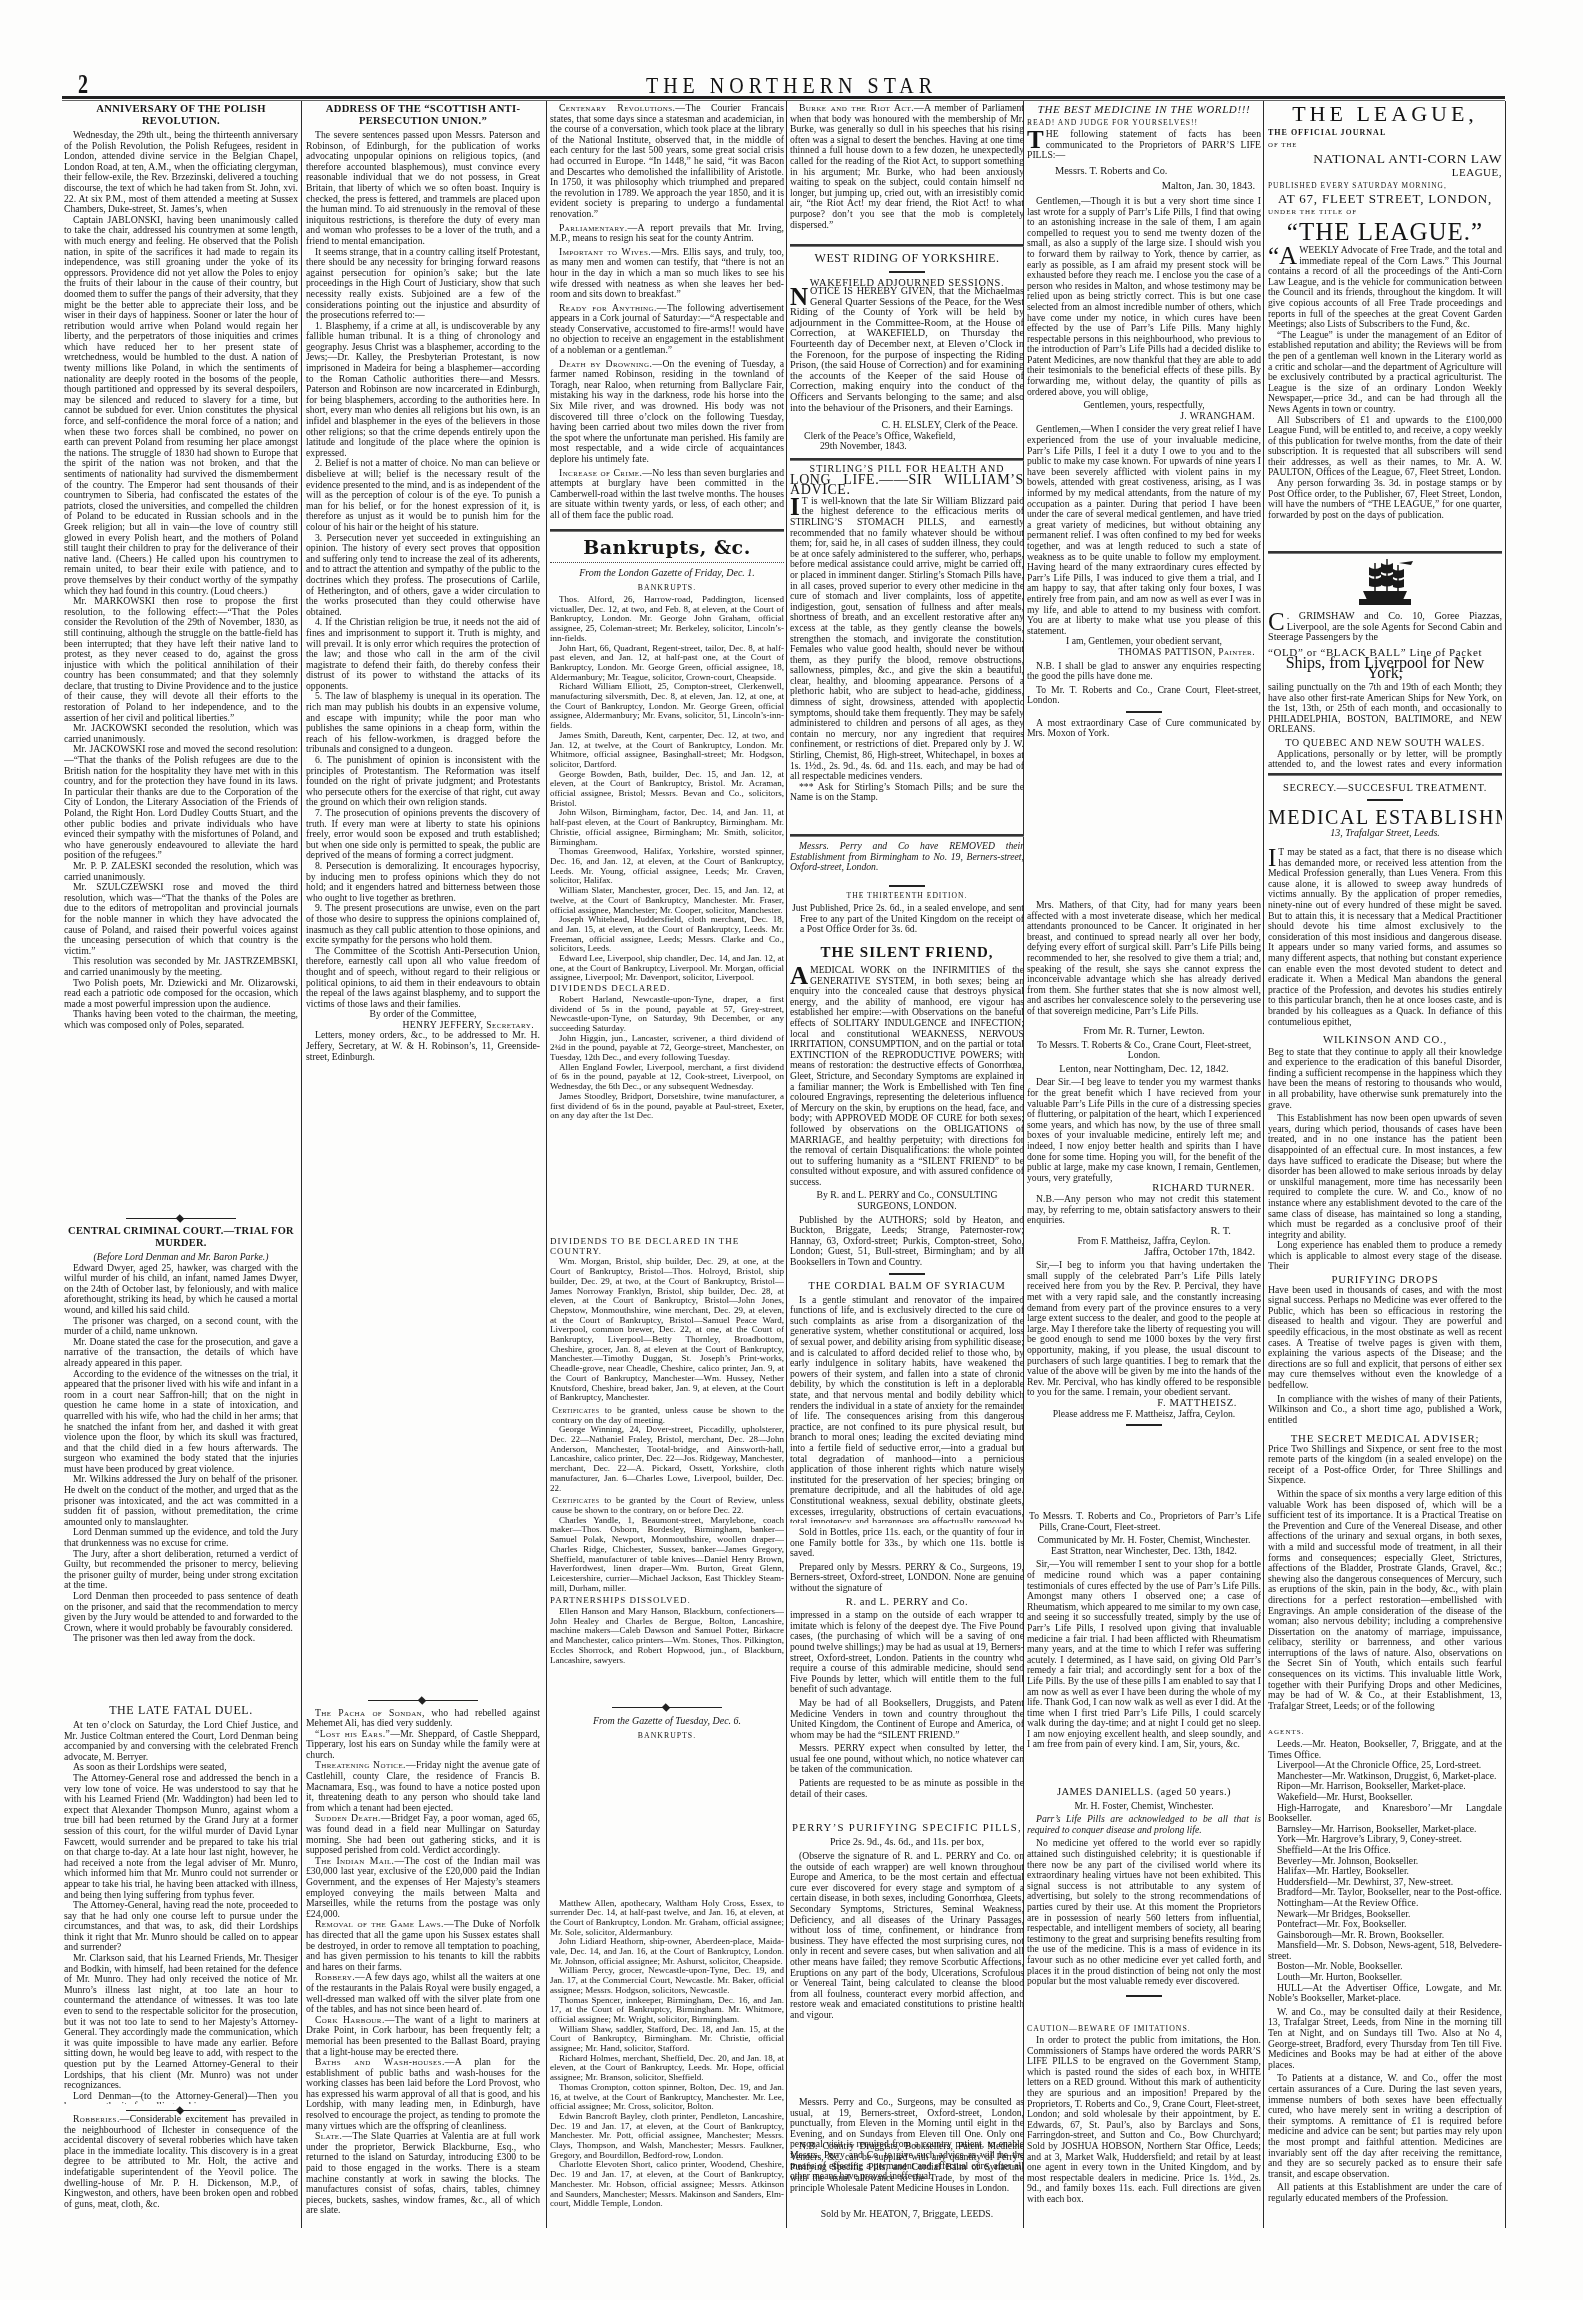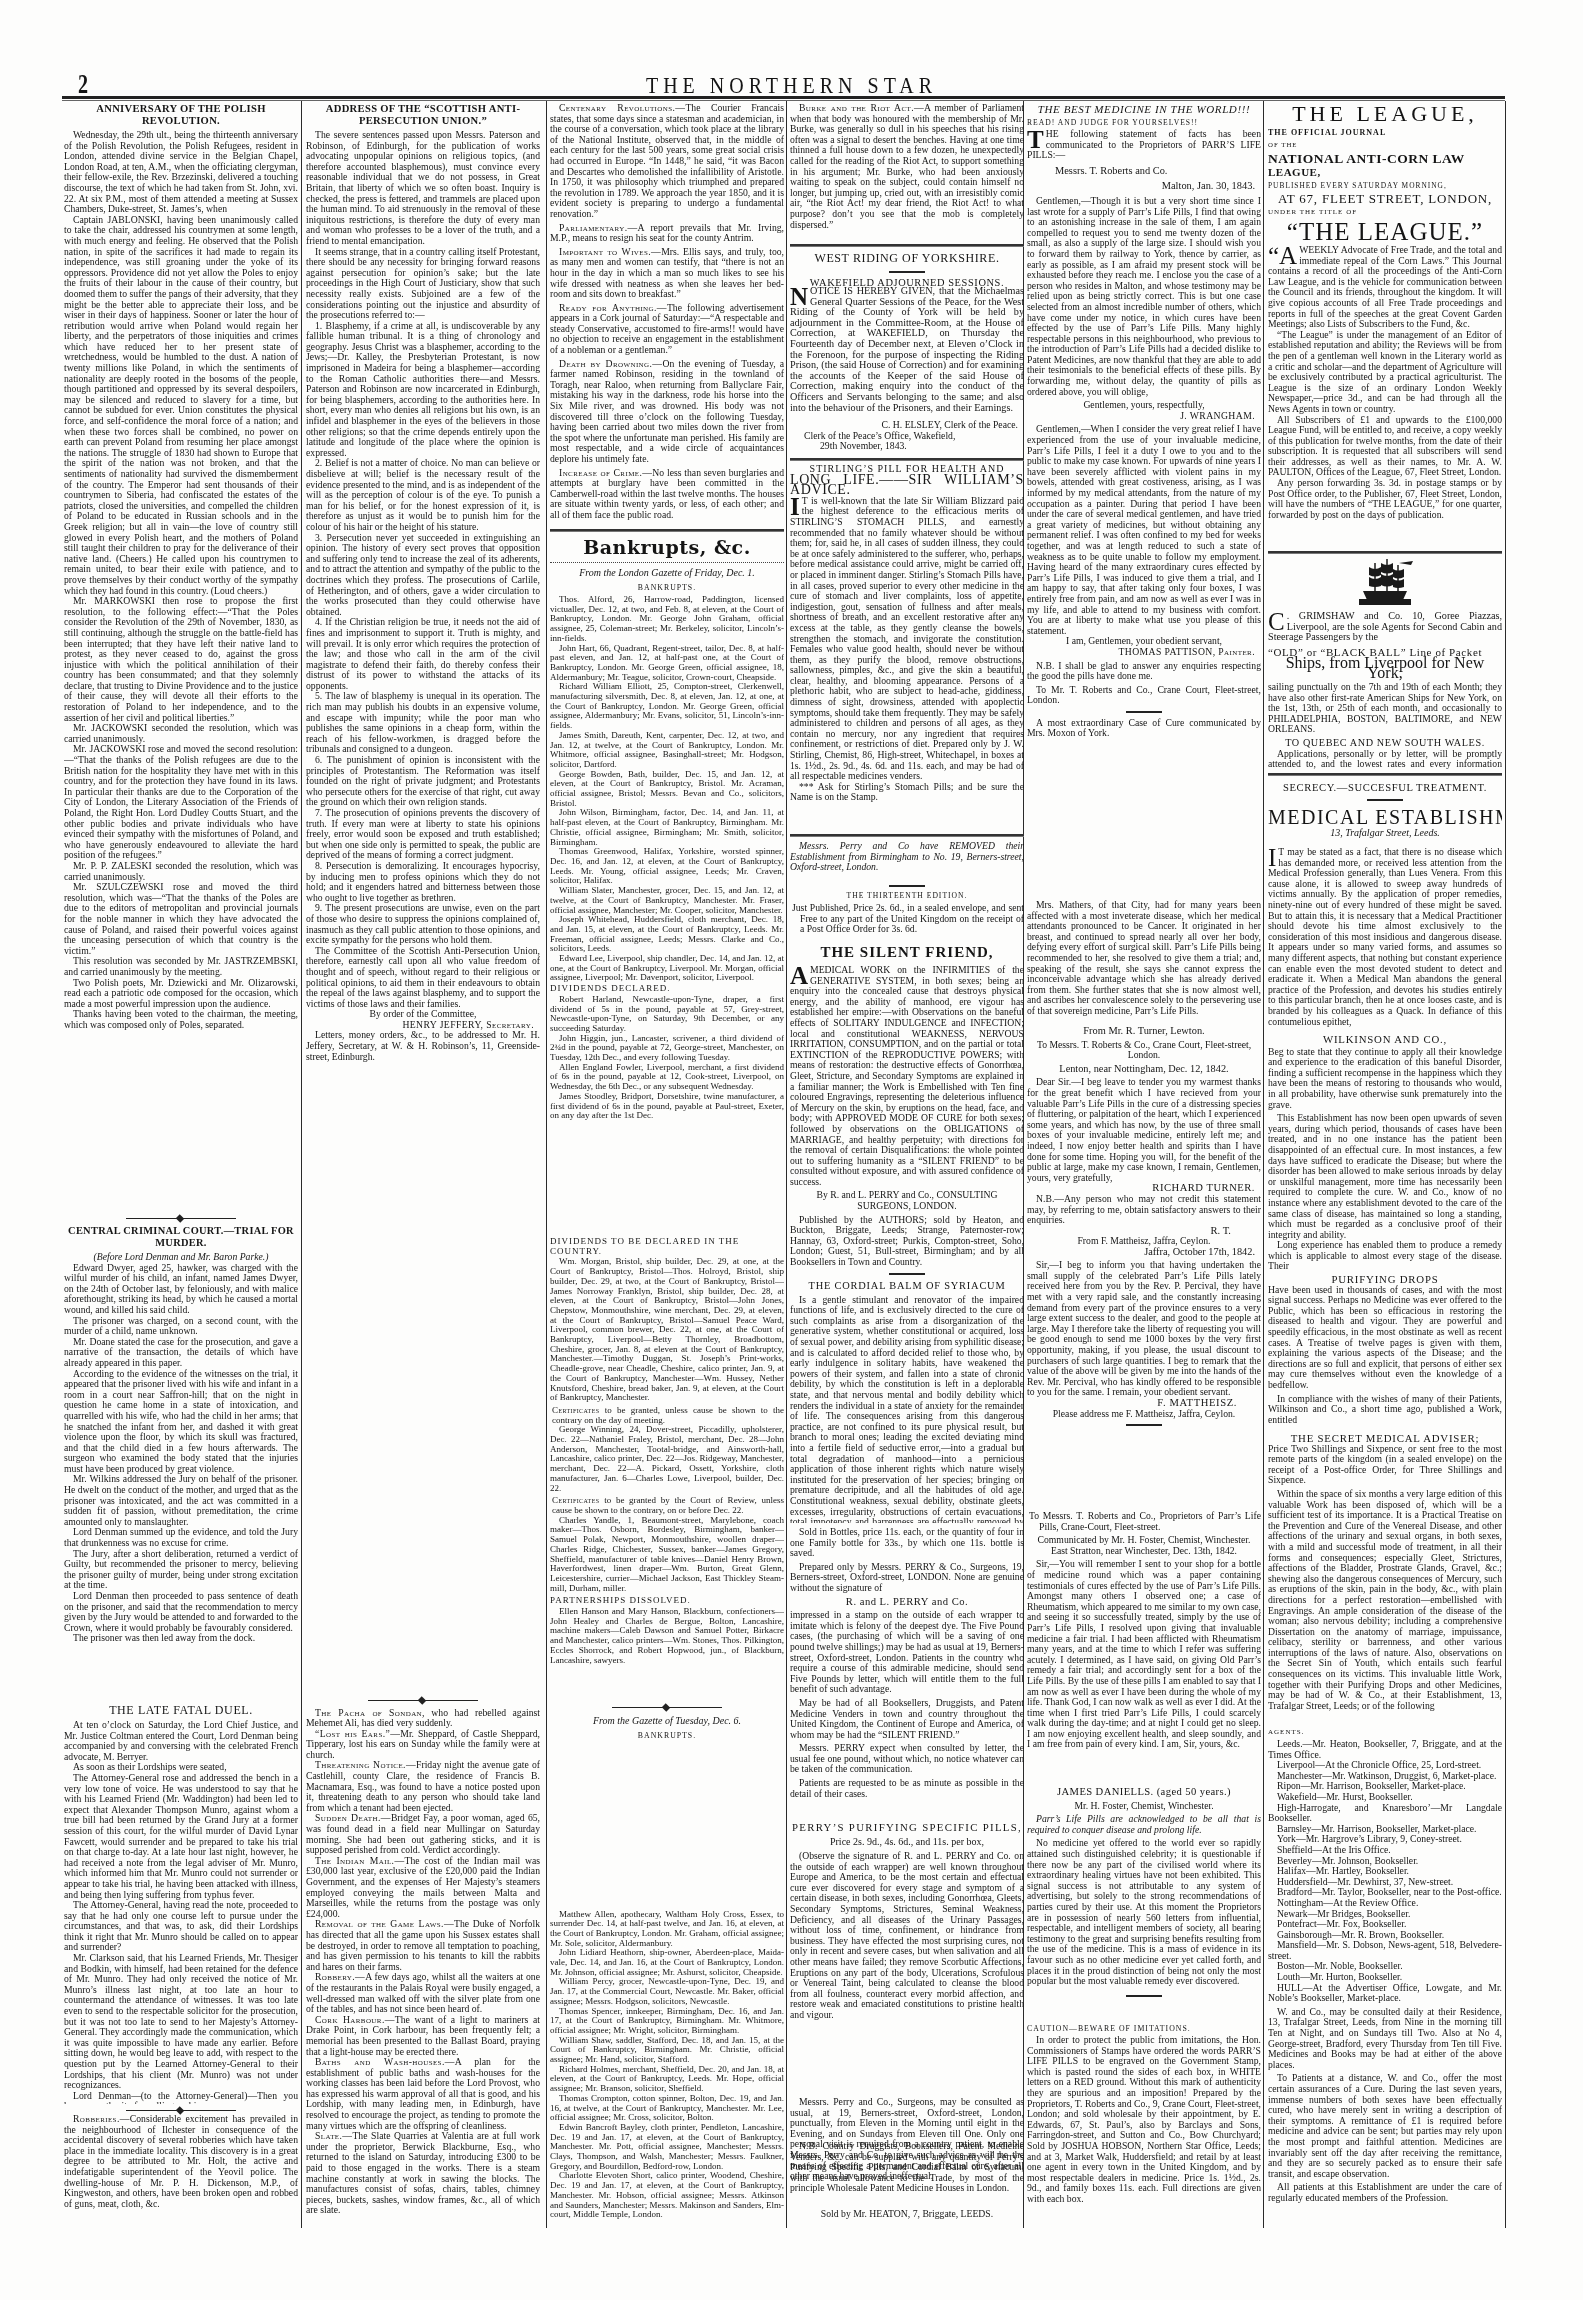--- a/index.html
+++ b/index.html
@@ -27,21 +27,21 @@
 .rule{position:absolute;left:0;width:234px;height:3px;border-top:2px solid #333;border-bottom:1px solid #777}
 .dash{width:36px;height:2px;background:#222;margin:5px auto}
 .orn{position:relative;width:110px;height:7px;margin:0 auto}
 .orn:before{content:"";position:absolute;left:0;right:0;top:3px;height:1px;background:#222}
 .orn:after{content:"";position:absolute;left:50px;top:0;width:8px;height:7px;background:#222;transform:rotate(45deg) scale(.8)}
 .abs{position:absolute;left:0;width:234px}
 .blackletter{font-family:"DejaVu Serif",serif;font-weight:bold;font-size:19px;text-align:center;letter-spacing:.5px}
 .dotted{border-top:1px dotted #444}
 .league-title{font-size:22px;letter-spacing:4px;text-align:center;line-height:22px}
 .league-big{font-size:25px;text-align:center;line-height:26px;letter-spacing:1px}
-.nacl{font-size:13.5px;font-weight:bold;text-align:left;line-height:15px;letter-spacing:.5px}
+.nacl{font-size:13.5px;font-weight:normal;text-align:right;line-height:15px;letter-spacing:.5px}
 .fleet{font-size:13px;text-align:center;line-height:14px;letter-spacing:.8px}
 .med{font-size:20px;text-align:center;line-height:22px;letter-spacing:1.5px;white-space:nowrap}
 .ship{display:block;margin:0 auto}
 </style>
 </head>
 <body>
 
 <div class="mast-num">2</div>
 <div class="mast-title">THE NORTHERN STAR</div>
 <div class="mast-rule"></div>
@@ -183,21 +183,21 @@
   <p class="abs c" style="top:1628px;font-size:7.8px;letter-spacing:1px">BANKRUPTS.</p>
   <div class="blk sm endalign" style="top:1640px;height:485px">
     <p>Matthew Allen, apothecary, Waltham Holy Cross, Essex, to surrender Dec. 14, at half-past twelve, and Jan. 16, at eleven, at the Court of Bankruptcy, London. Mr. Graham, official assignee; Mr. Sole, solicitor, Aldermanbury.</p>
     <p>John Lidiard Heathorn, ship-owner, Aberdeen-place, Maida-vale, Dec. 14, and Jan. 16, at the Court of Bankruptcy, London. Mr. Johnson, official assignee; Mr. Ashurst, solicitor, Cheapside.</p>
     <p>William Percy, grocer, Newcastle-upon-Tyne, Dec. 19, and Jan. 17, at the Commercial Court, Newcastle. Mr. Baker, official assignee; Messrs. Hodgson, solicitors, Newcastle.</p>
     <p>Thomas Spencer, innkeeper, Birmingham, Dec. 16, and Jan. 17, at the Court of Bankruptcy, Birmingham. Mr. Whitmore, official assignee; Mr. Wright, solicitor, Birmingham.</p>
     <p>William Shaw, saddler, Stafford, Dec. 18, and Jan. 15, at the Court of Bankruptcy, Birmingham. Mr. Christie, official assignee; Mr. Hand, solicitor, Stafford.</p>
     <p>Richard Holmes, merchant, Sheffield, Dec. 20, and Jan. 18, at eleven, at the Court of Bankruptcy, Leeds. Mr. Hope, official assignee; Mr. Branson, solicitor, Sheffield.</p>
     <p>Thomas Crompton, cotton spinner, Bolton, Dec. 19, and Jan. 16, at twelve, at the Court of Bankruptcy, Manchester. Mr. Lee, official assignee; Mr. Cross, solicitor, Bolton.</p>
     <p>Edwin Bancroft Bayley, cloth printer, Pendleton, Lancashire, Dec. 19 and Jan. 17, at eleven, at the Court of Bankruptcy, Manchester. Mr. Pott, official assignee, Manchester; Messrs. Clays, Thompson, and Walsh, Manchester; Messrs. Faulkner, Gregory, and Bourdillon, Bedford-row, London.</p>
-    <p style="margin-bottom:8px">Charlotte Elevoten Short, calico printer, Woodend, Cheshire, Dec. 19 and Jan. 17, at eleven, at the Court of Bankruptcy, Manchester. Mr. Hobson, official assignee; Messrs. Atkinson and Saunders, Manchester; Messrs. Makinson and Sanders, Elm-court, Middle Temple, London.</p>
+    <p style="margin-bottom:19px">Charlotte Elevoten Short, calico printer, Woodend, Cheshire, Dec. 19 and Jan. 17, at eleven, at the Court of Bankruptcy, Manchester. Mr. Hobson, official assignee; Messrs. Atkinson and Saunders, Manchester; Messrs. Makinson and Sanders, Elm-court, Middle Temple, London.</p>
   </div>
 </div>
 
 <div class="col" style="left:790px">
   <div class="blk" style="top:0;height:136px">
     <p><span class="sc">Burke and the Riot Act.—</span><span>A member of Parliament when that body was honoured with the membership of Mr. Burke, was generally so dull in his speeches that his rising often was a signal to desert the benches. Having at one time thinned a full house down to a few dozen, he unexpectedly called for the reading of the Riot Act, to support something in his argument; Mr. Burke, who had been anxiously waiting to speak on the subject, could contain himself no longer, but jumping up, cried out, with an irresistibly comic air, “the Riot Act! my dear friend, the Riot Act! to what purpose? don’t you see that the mob is completely dispersed.”</span></p>
   </div>
   <div class="rule" style="top:141px"></div>
   <p class="abs hd2" style="top:146px;font-size:12px">WEST RIDING OF YORKSHIRE.</p>
   <div class="abs" style="top:163px">

